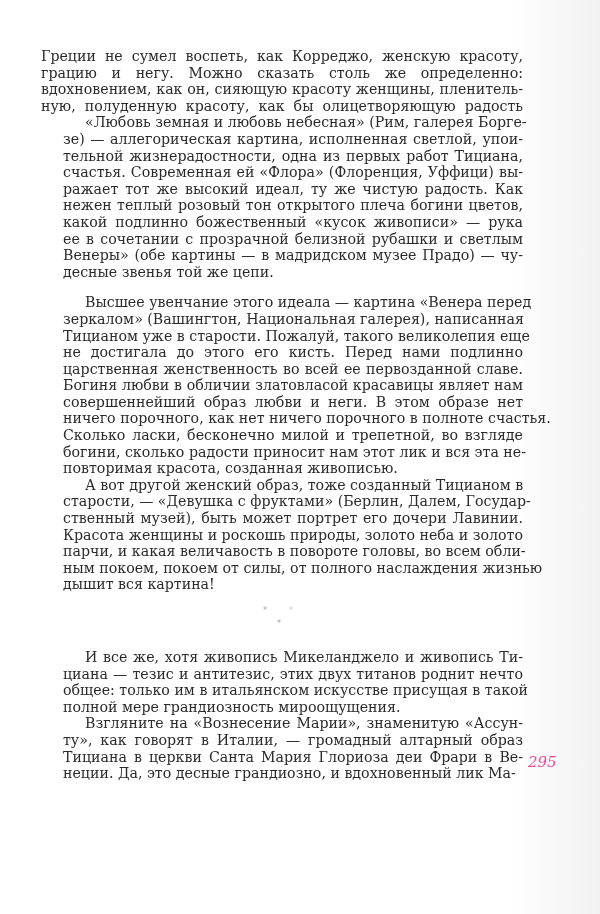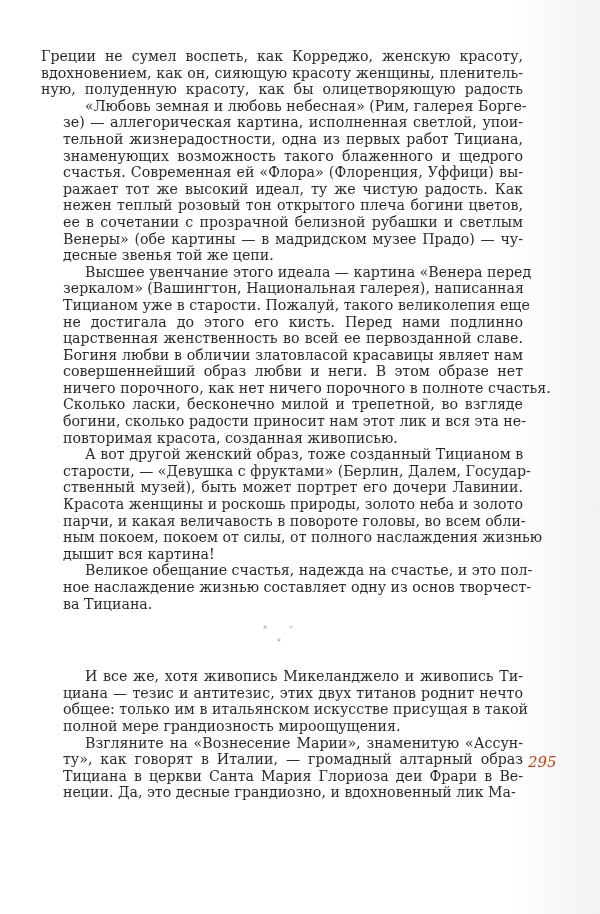--- a/index.html
+++ b/index.html
@@ -56,71 +56,67 @@
     .divider .s1 { left: 222px; top: 14px; }
     .divider .s2 { left: 248px; top: 14px; color: #c8c8c8; }
     .divider .s3 { left: 236px; top: 27px; }
     .page-number {
       position: absolute;
       left: 528px;
       top: 753px;
       font-family: "DejaVu Serif", "Liberation Serif", serif;
       font-size: 15px;
       font-style: italic;
-      color: #c2410c;
+      color: #ec4899;
     }
   </style>
 </head>
 <body>
 
 <div class="page">
   <div id="before">
       <p class="para">
         <span class="line">Греции не сумел  воспеть, как Корреджо, женскую красоту,</span>
+        <span class="line">грацию и негу. Можно сказать столь же определенно:</span>
         <span class="line">вдохновением, как он, сияющую красоту женщины, пленитель-</span>
         <span class="line">ную, полуденную красоту, как бы олицетворяющую радость</span>
       </p>
       <p class="para indent">
         <span class="line" style="padding-left: 22px;">«Любовь земная и любовь небесная» (Рим, галерея Борге-</span>
         <span class="line">зе) — аллегорическая картина, исполненная светлой, упои-</span>
         <span class="line">тельной жизнерадостности, одна из первых работ Тициана,</span>
-        <span class="line">знаменующих возможность такого блаженного и щедрого</span>
         <span class="line">счастья. Современная ей «Флора» (Флоренция, Уффици) вы-</span>
         <span class="line">ражает тот же высокий идеал, ту же чистую радость. Как</span>
         <span class="line">нежен теплый розовый тон открытого плеча богини цветов,</span>
+        <span class="line">какой подлинно божественный «кусок живописи» — рука</span>
         <span class="line">ее в сочетании с прозрачной белизной рубашки и светлым</span>
         <span class="line">Венеры» (обе картины — в мадридском музее Прадо) — чу-</span>
         <span class="line last">десные звенья той же цепи.</span>
       </p>
       <p class="para indent">
-        <span class="line" style="padding-left: 22px;">Высшее увенчание этого идеала — картина «Венера перед</span>
+        <span class="line" style="padding-left: 22px; margin-top: 14px;">Высшее увенчание этого идеала — картина «Венера перед</span>
         <span class="line">зеркалом» (Вашингтон, Национальная галерея), написанная</span>
         <span class="line">Тицианом уже в старости. Пожалуй, такого великолепия еще</span>
         <span class="line">не достигала до этого его кисть. Перед нами подлинно</span>
         <span class="line">царственная женственность во всей ее первозданной славе.</span>
         <span class="line">Богиня любви в обличии златовласой красавицы являет нам</span>
         <span class="line">совершеннейший образ любви и неги. В  этом образе нет</span>
         <span class="line">ничего порочного, как нет ничего порочного в полноте счастья.</span>
         <span class="line">Сколько ласки, бесконечно милой и трепетной, во взгляде</span>
         <span class="line">богини, сколько радости приносит нам этот лик и вся эта не-</span>
         <span class="line last">повторимая красота, созданная живописью.</span>
       </p>
       <p class="para indent">
         <span class="line" style="padding-left: 22px;">А вот другой женский образ, тоже созданный Тицианом в</span>
         <span class="line">старости, — «Девушка с фруктами» (Берлин, Далем, Государ-</span>
         <span class="line">ственный музей), быть может портрет его дочери Лавинии.</span>
         <span class="line">Красота женщины и роскошь природы, золото неба и золото</span>
         <span class="line">парчи, и какая величавость в повороте головы, во всем обли-</span>
         <span class="line">ным покоем, покоем от силы, от полного наслаждения жизнью</span>
         <span class="line last">дышит вся картина!</span>
-      </p>
-      <p class="para indent">
-        <span class="line" style="padding-left: 22px;">Великое обещание счастья, надежда на счастье, и это пол-</span>
-        <span class="line">ное наслаждение жизнью составляет одну из основ творчест-</span>
-        <span class="line last">ва Тициана.</span>
       </p>
     </div>
   <div class="divider">
     <span class="s1">*</span>
     <span class="s2">*</span>
     <span class="s3">*</span>
   </div>
   <div id="after">
       <p class="para indent">
         <span class="line" style="padding-left: 22px;">И все же, хотя живопись Микеланджело и живопись Ти-</span>

